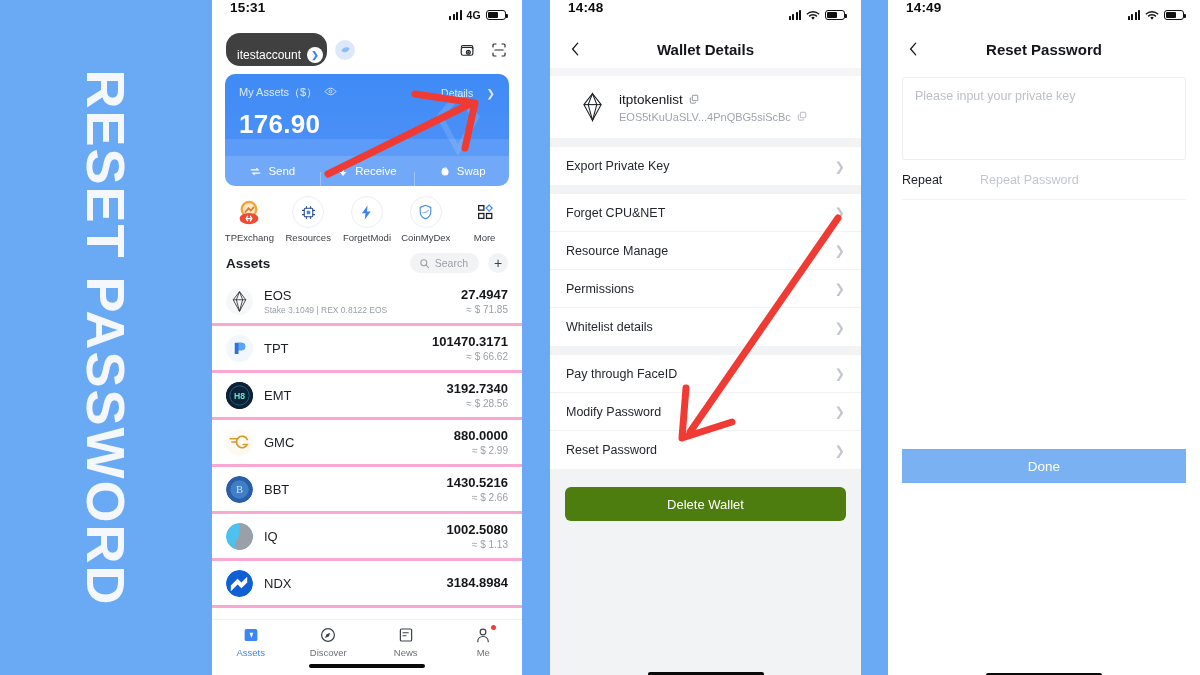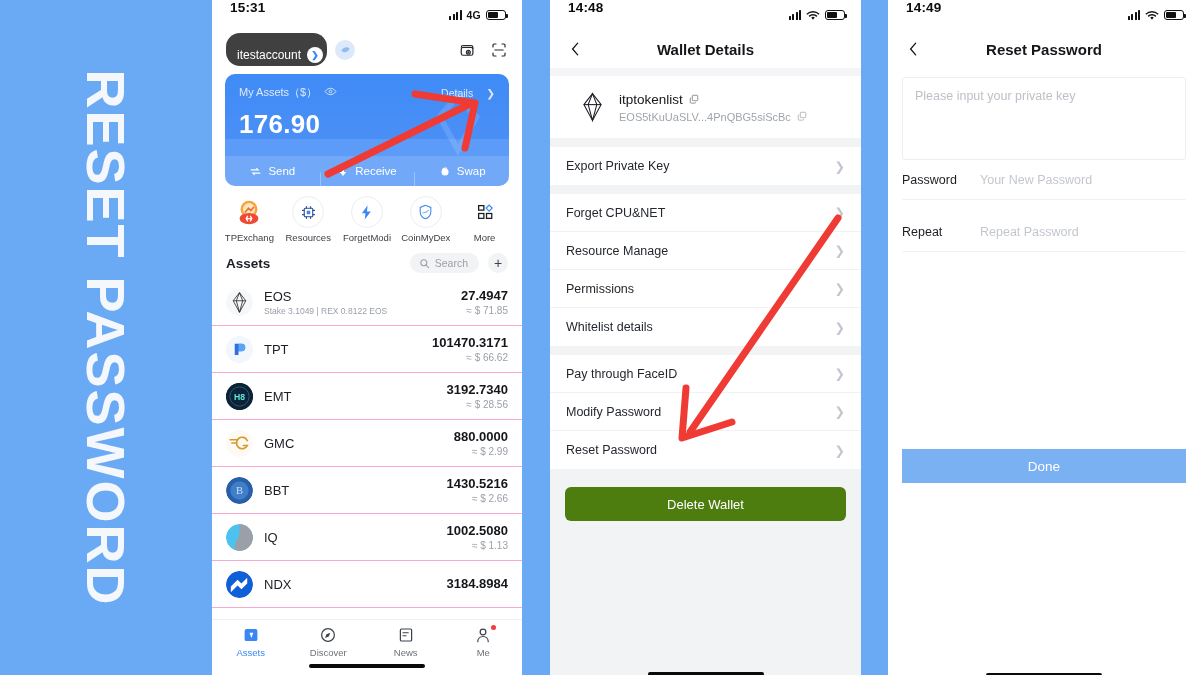--- a/index.html
+++ b/index.html
@@ -106,21 +106,21 @@
   .assets-head-right { display:flex; align-items:center; gap:9px; }
   .search-pill {
     background:#f2f3f5; border-radius:11px; height:20px; display:flex; align-items:center;
     gap:5px; padding:0 11px 0 9px; color:#9ba0a8; font-size:10.5px;
   }
   .plus-btn { width:20px; height:20px; border-radius:50%; background:#f2f3f5; display:flex; align-items:center; justify-content:center; color:#3c4147; font-size:14px; line-height:1; }
 
   .asset-list { overflow:hidden; }
   .asset-row {
     display:flex; align-items:center; padding: 0 14px; height:47px;
-    border-bottom:1px solid #f9a8d4;
+    border-bottom:3px solid #f9a8d4;
   }
   .asset-icon { width:27px; height:27px; border-radius:50%; flex:none; display:flex; align-items:center; justify-content:center; overflow:hidden; }
   .asset-mid { flex:1; padding-left:11px; min-width:0; }
   .asset-sym { font-size:13px; color:#1b1e23; }
   .asset-sub { font-size:8.5px; color:#9aa0a8; margin-top:2px; }
   .asset-right { text-align:right; }
   .asset-amt { font-size:13px; font-weight:700; color:#14161a; }
   .asset-usd { font-size:10px; color:#9aa0a8; margin-top:2px; }
 
   .tabbar {
@@ -639,24 +639,20 @@
         </svg>
       </div>
       <div class="nav-title">Reset Password</div>
     </div>
 
     <div class="p3-body">
       <div class="key-box">
         <span>Please input your private key</span>
       </div>
 
-      <div class="field-row">
-        <div class="field-label">Password</div>
-        <div class="field-input">Your New Password</div>
-      </div>
 
       <div class="field-row">
         <div class="field-label">Repeat</div>
         <div class="field-input">Repeat Password</div>
       </div>
 
       <div class="done-btn">Done</div>
       <div class="home-bar"></div>
     </div>
   </div>

